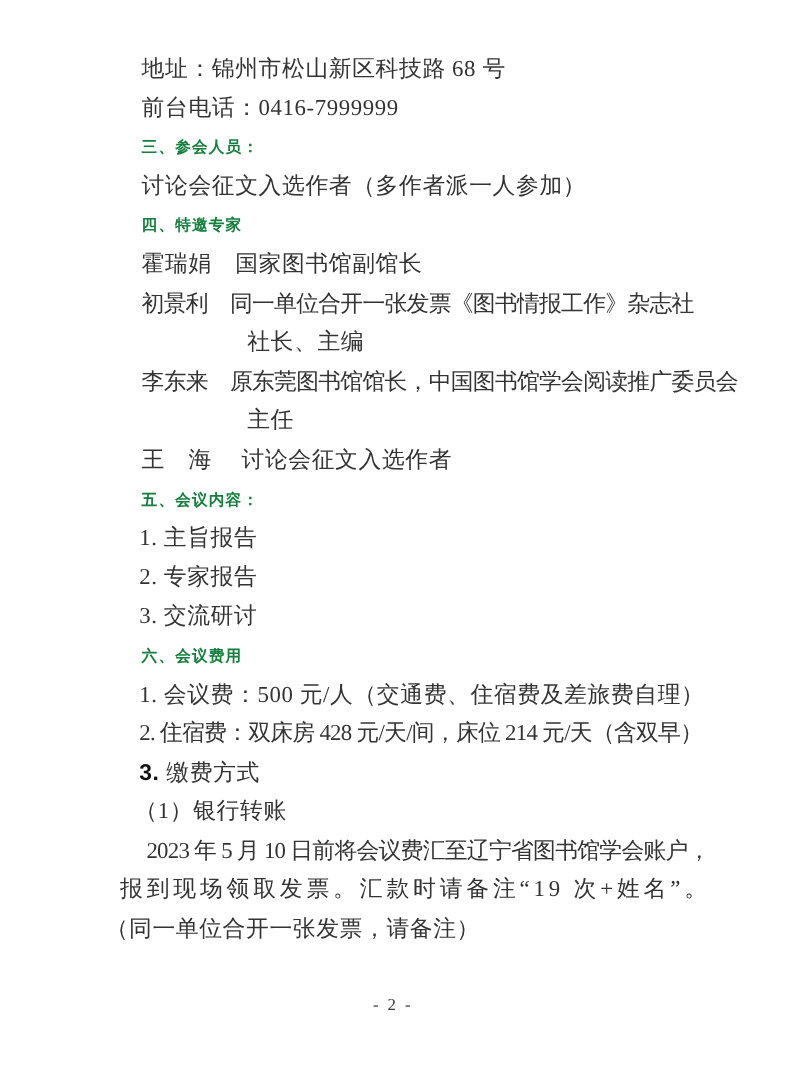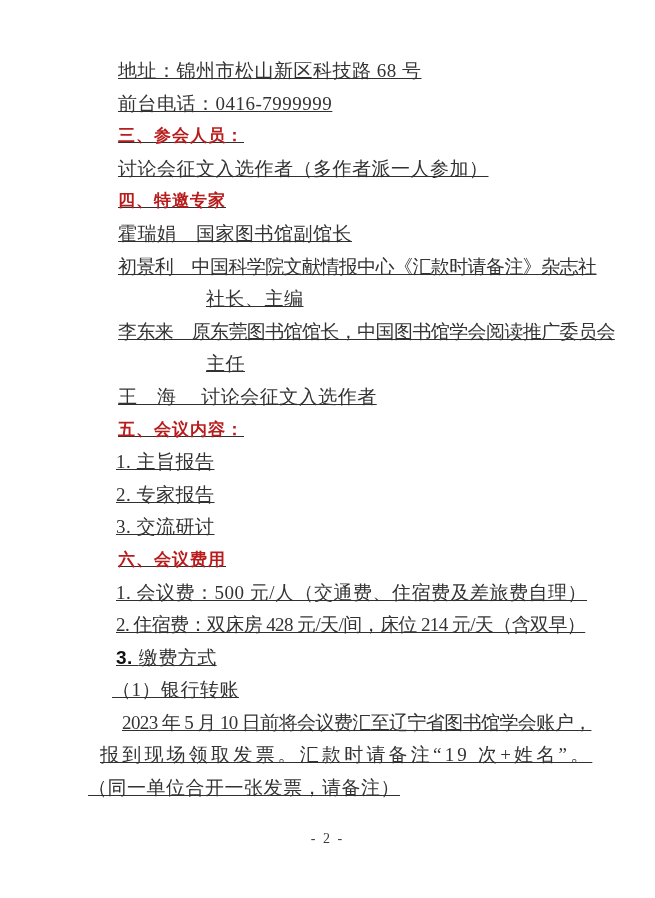--- a/index.html
+++ b/index.html
@@ -11,38 +11,37 @@
     position: relative;
     width: 655px;
     height: 898px;
     background: #ffffff;
     overflow: hidden;
     font-family: "Liberation Serif", "DejaVu Serif", serif;
     color: #303030;
   }
   .doc-body {
     position: absolute;
-    top: 55px;
+    top: 42px;
     left: 88px;
     right: 78px;
-    text-decoration: underline;
   }
   .line {
     height: 32.6px;
     line-height: 32.6px;
     font-size: 19px;
     letter-spacing: 0.5px;
     white-space: pre;
     color: #333333;
   }
   
   .body-line     { margin-left: 30px; }
   .heading       { margin-left: 30px;
                    font-family: "Liberation Sans", "DejaVu Sans", sans-serif;
-                   font-weight: 700; font-size: 17px; color: #b91c1c;
+                   font-weight: 700; font-size: 13px; color: #15803d;
                    letter-spacing: 1px; }
   .list-line     { margin-left: 28px; }
   .continuation  { margin-left: 118px; }
   .paren-line    { margin-left: 24px; }
   .para-first    { margin-left: 34px; }
   .para-body     { margin-left: 12px; }
   .para-margin   { margin-left: 0; }
   
   .fit    { letter-spacing: -0.6px; }
   .spread { letter-spacing: 3.2px; }
@@ -70,21 +69,21 @@
   <div class="doc-body">
 
     <div class="line body-line">地址：锦州市松山新区科技路 68 号</div>
     <div class="line body-line">前台电话：0416-7999999</div>
 
     <div class="line heading">三、参会人员：</div>
     <div class="line body-line">讨论会征文入选作者（多作者派一人参加）</div>
 
     <div class="line heading">四、特邀专家</div>
     <div class="line body-line">霍瑞娟　国家图书馆副馆长</div>
-    <div class="line body-line fit">初景利　中国科学院文献情报中心《汇款时请备注》杂志社</div>
+    <div class="line body-line fit">初景利　同一单位合开一张发票《图书情报工作》杂志社</div>
     <div class="line continuation">社长、主编</div>
     <div class="line body-line fit">李东来　原东莞图书馆馆长，中国图书馆学会阅读推广委员会</div>
     <div class="line continuation">主任</div>
     <div class="line body-line">王　海　 讨论会征文入选作者</div>
 
     <div class="line heading">五、会议内容：</div>
     <div class="line list-line">1. 主旨报告</div>
     <div class="line list-line">2. 专家报告</div>
     <div class="line list-line">3. 交流研讨</div>
 

